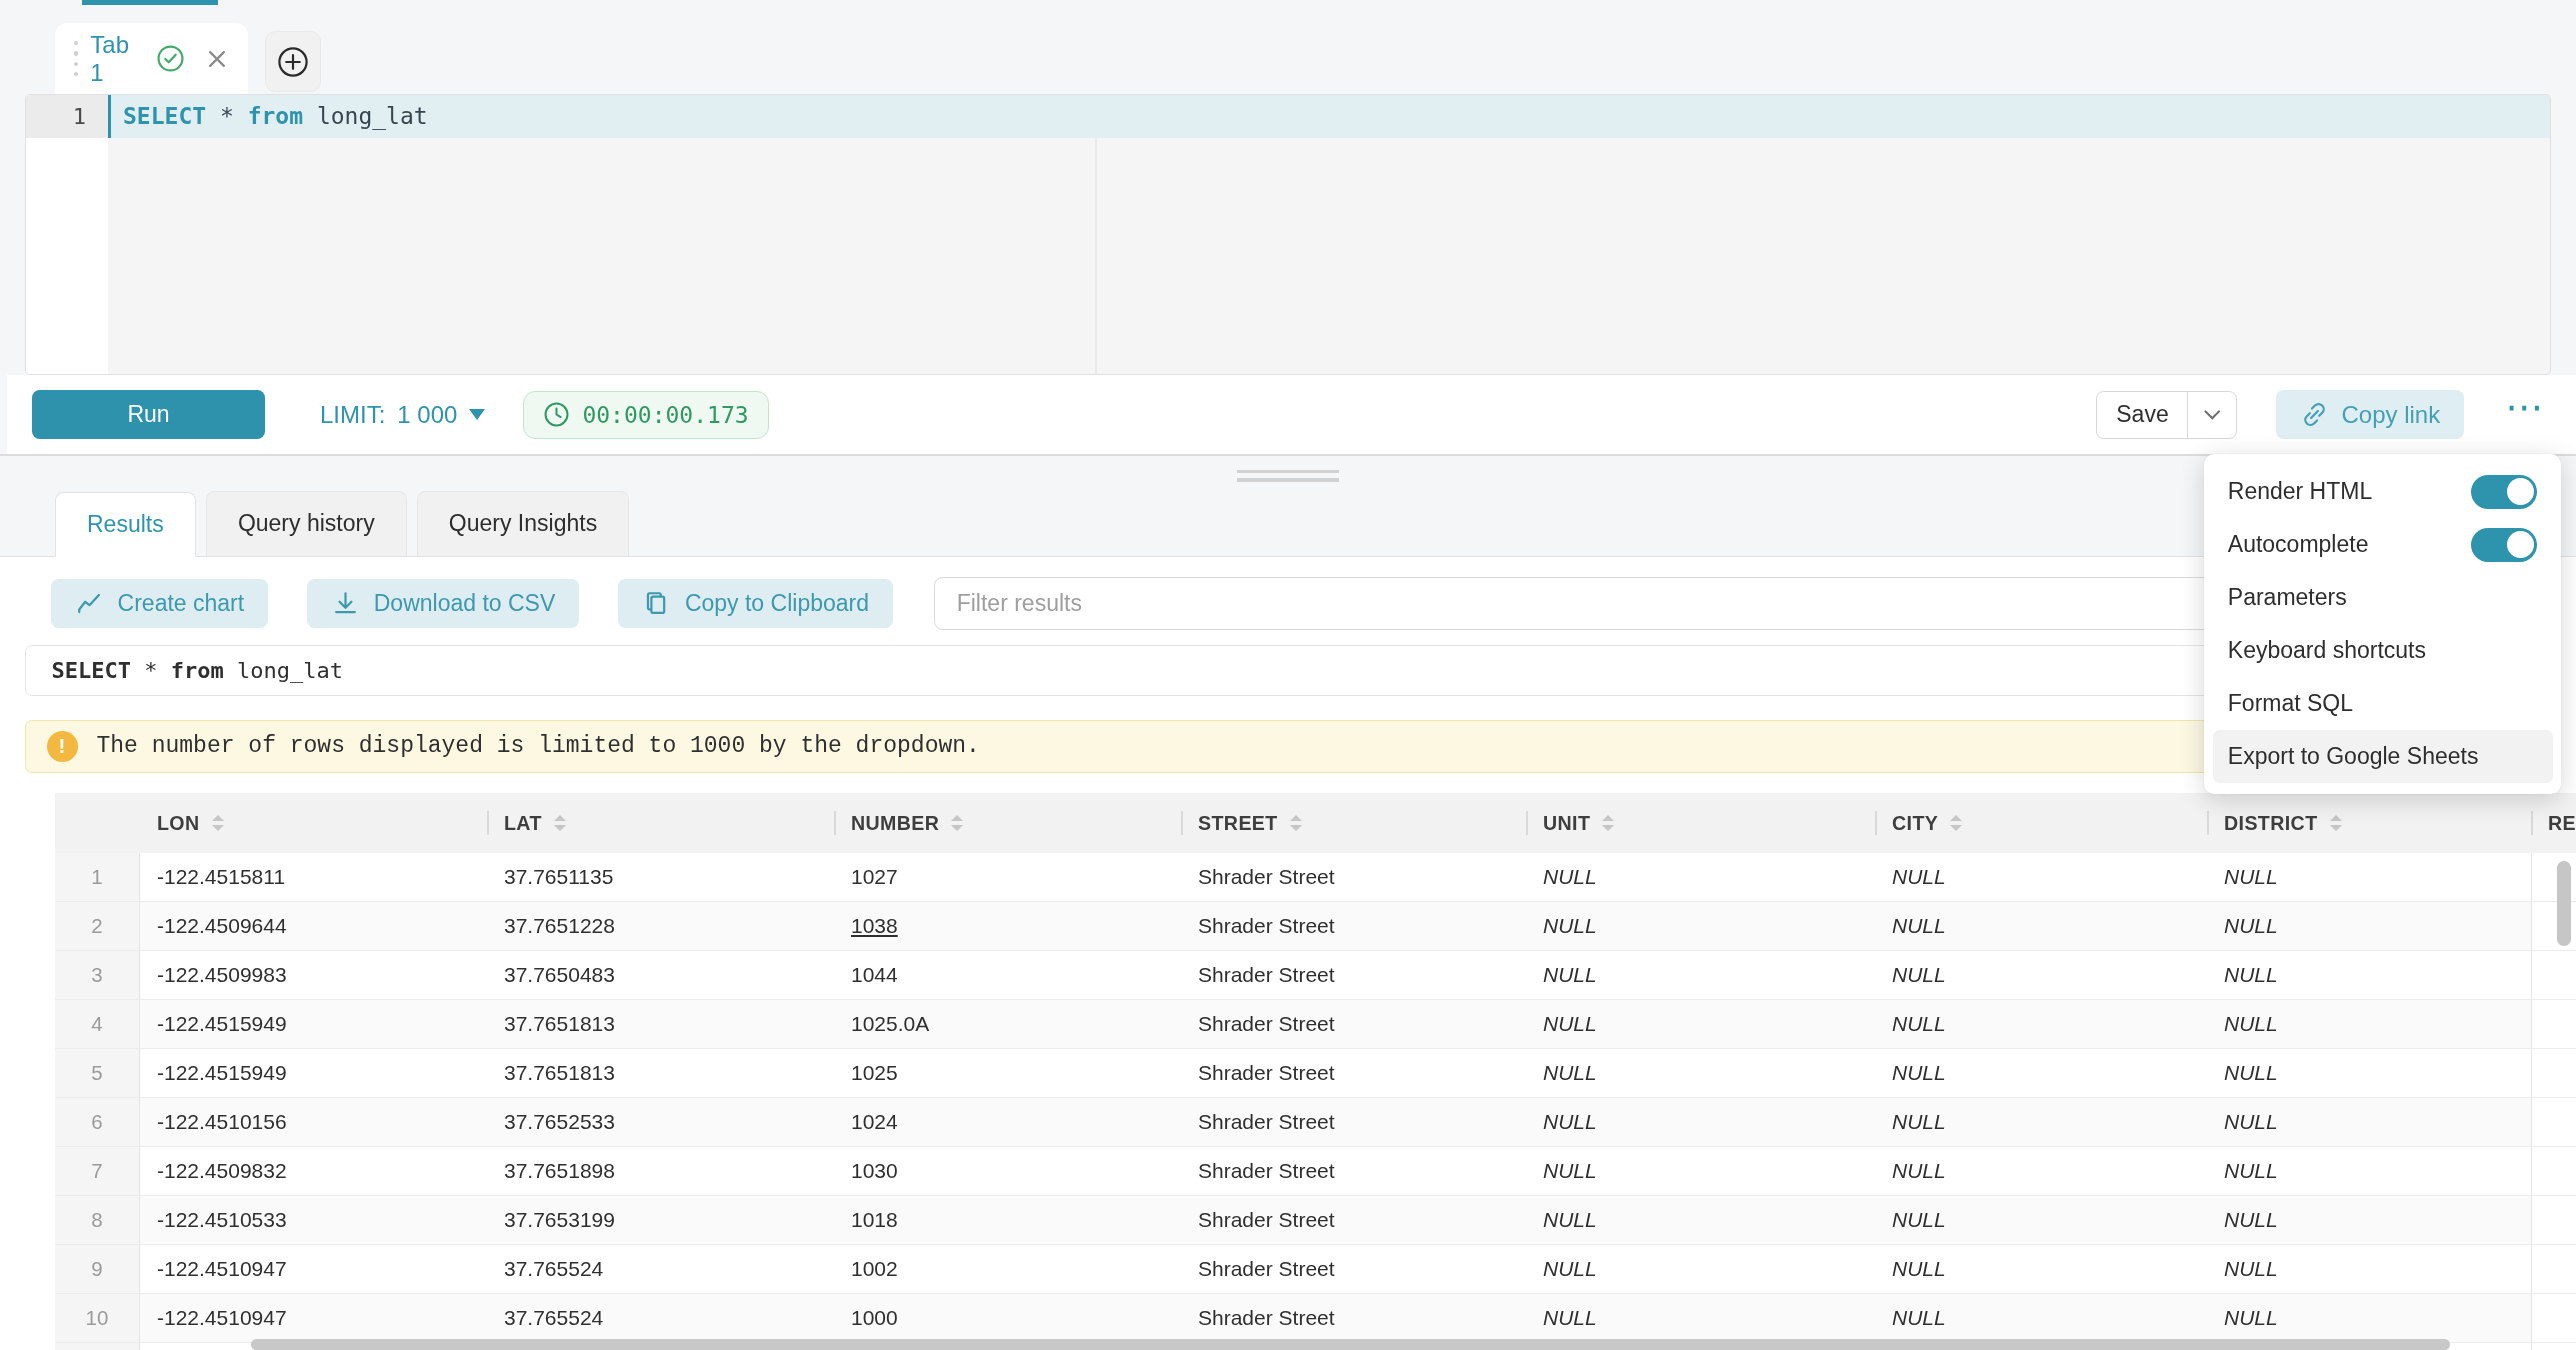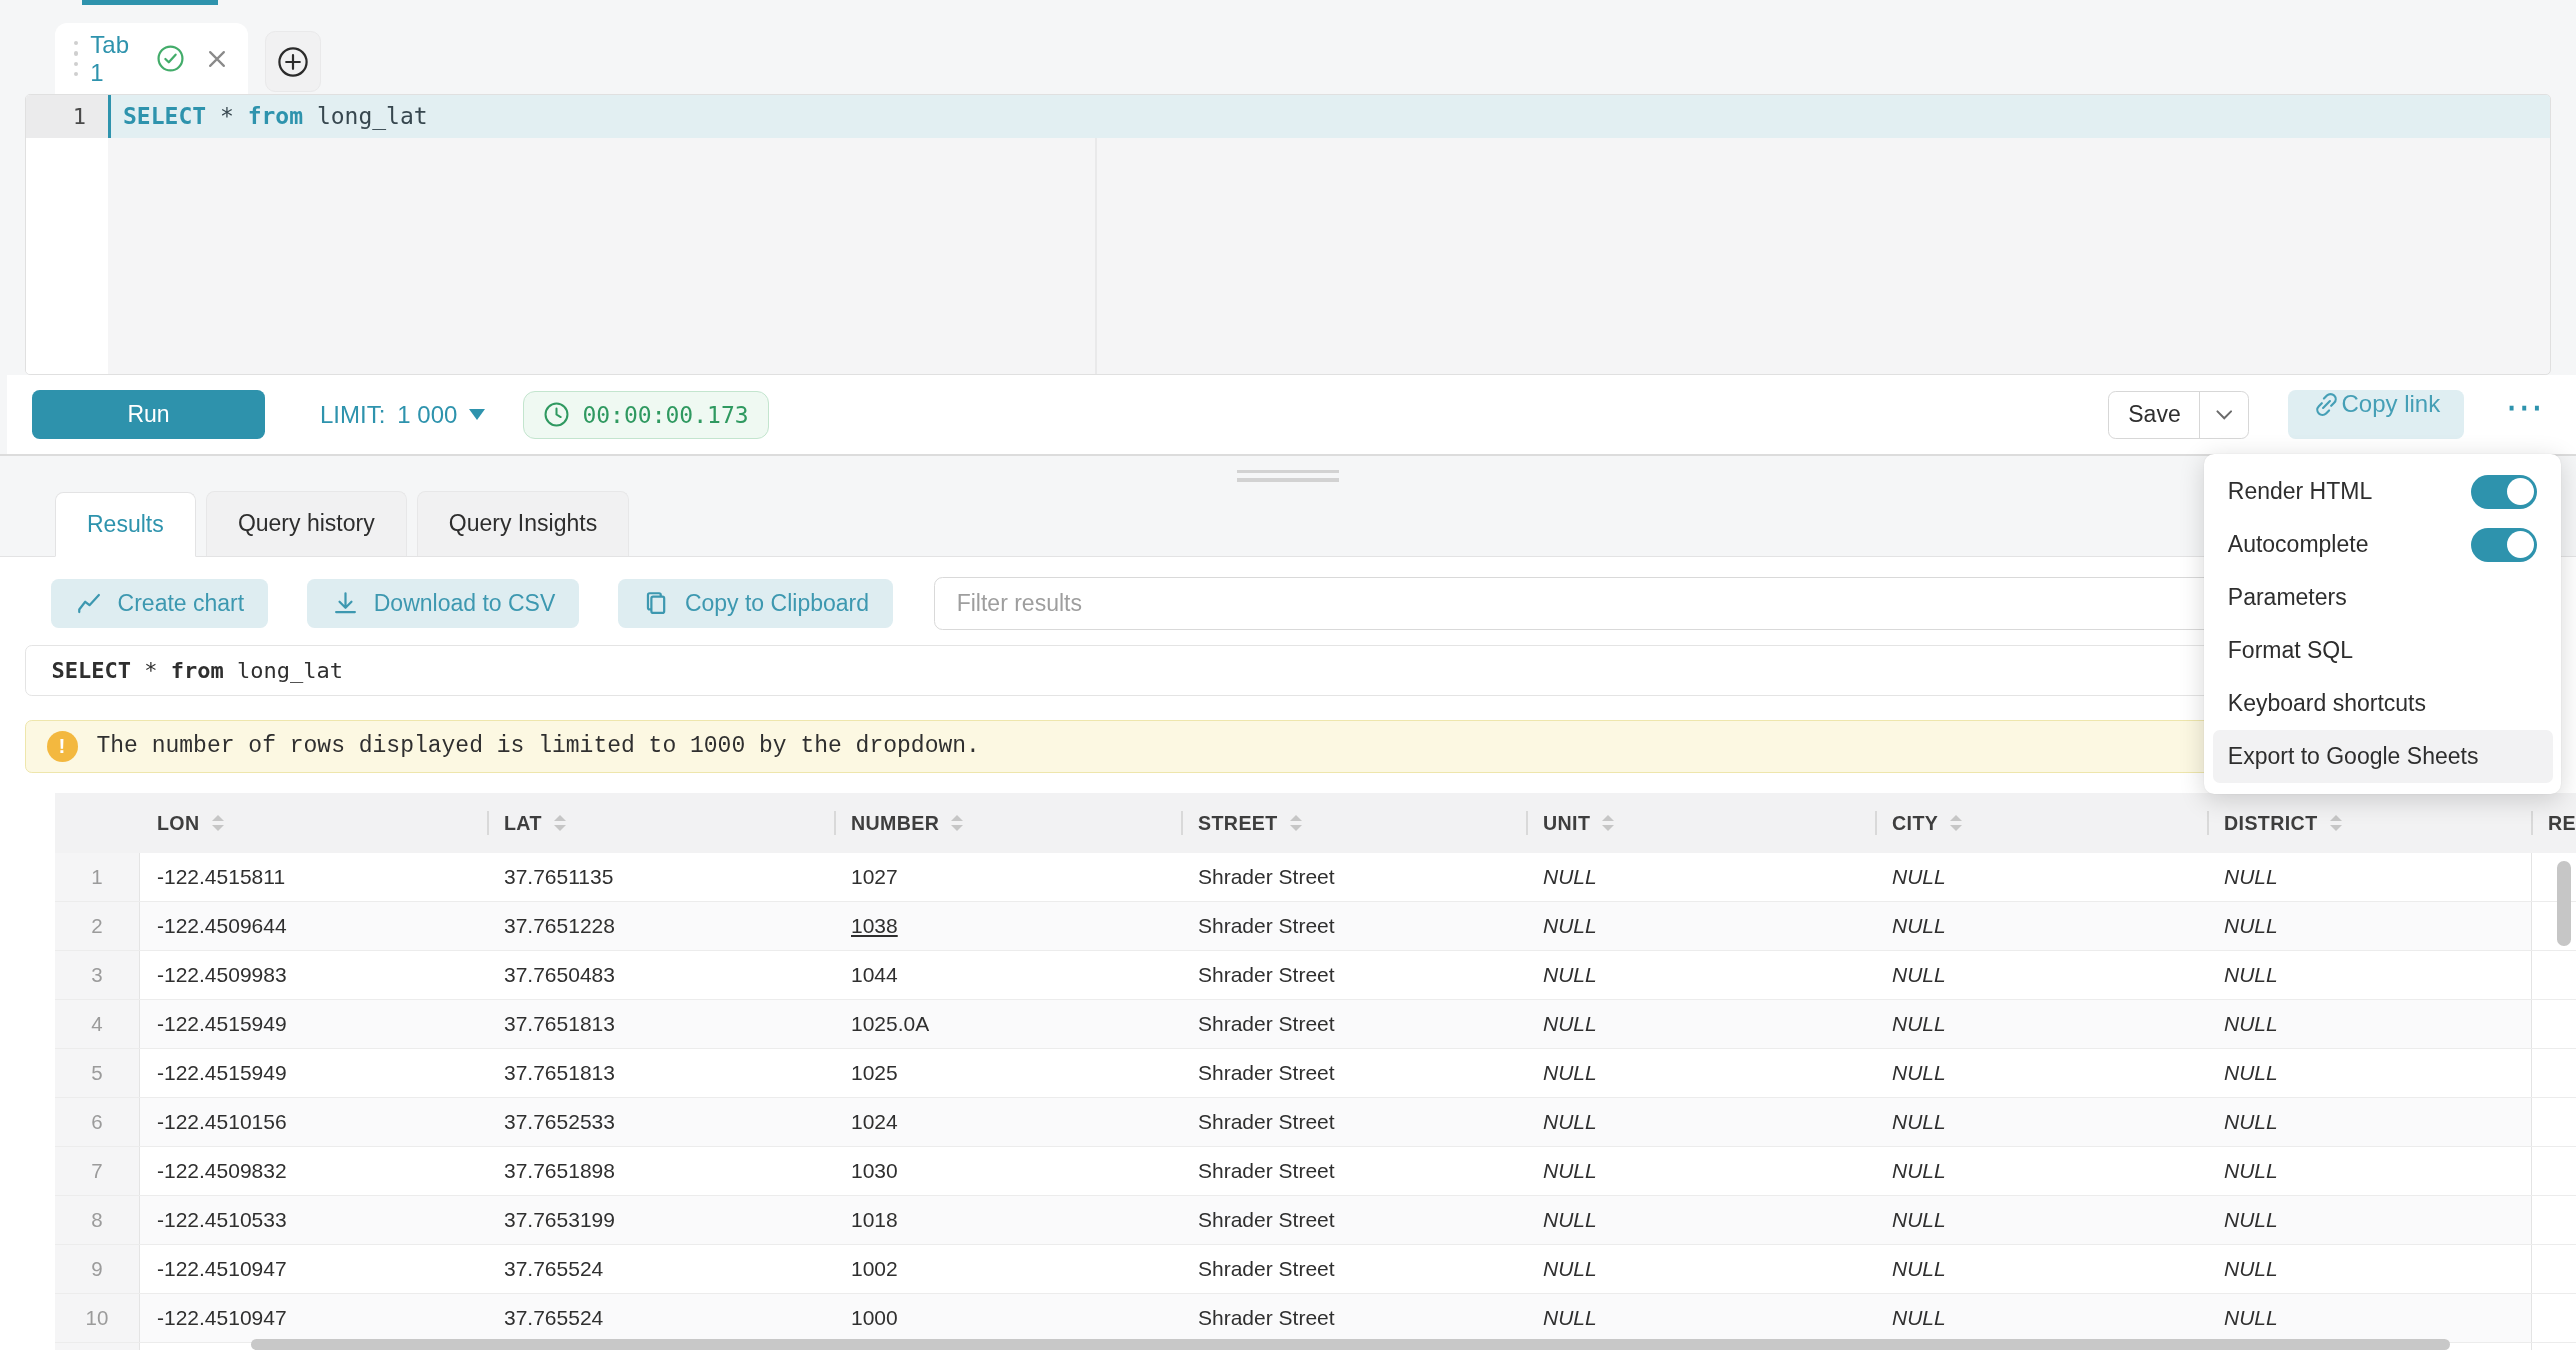--- a/index.html
+++ b/index.html
@@ -42,21 +42,21 @@
   .limit { margin-left: 55px; display: flex; align-items: center; gap: 12px; color: #2E93AD; font-size: 24px; }
   .caret-down { width: 0; height: 0; border-left: 8.5px solid transparent; border-right: 8.5px solid transparent; border-top: 11px solid #2E93AD; }
   .timer { margin-left: 38px; height: 48px; display: flex; align-items: center; gap: 12px;
     background: #EFF9F2; border: 1.7px solid #C3E5CE; border-radius: 12px; padding: 0 19px;
     color: #2F9960; font-size: 23px; }
   .spacer { flex: 1; }
   .save-split { display: flex; height: 48px; border: 0.9px solid #D7D7D7; border-radius: 7.7px; overflow: hidden; background: #fff; }
   .save-main { width: 90px; display: flex; align-items: center; justify-content: center; font-size: 23px; color: #2F2F2F; }
   .save-chev { width: 49px; display: flex; align-items: center; justify-content: center; border-left: 0.9px solid #D7D7D7; }
   .copy-link { margin-left: 39px; height: 49px; padding: 0 24px; background: #DFEEF2; border-radius: 7.7px;
-    display: flex; color: #459FB6; font-size: 24px; }
+    display: flex; align-items: center; gap: 12px; color: #459FB6; font-size: 24px; }
   .more-btn { margin-left: 36px; color: #2E93AD; font-size: 38px; line-height: 17px; letter-spacing: 2.6px; padding: 0 5.1px 13.6px 5.1px; }
 
   
   .splitter { height: 1.7px; background: #DCDCDC; }
   .split-handle { position: absolute; left: 50%; transform: translateX(-50%); top: 470px; z-index: 5; }
   .split-handle i { display: block; width: 102px; height: 3.4px; background: #D2D2D2; margin-bottom: 5.1px; }
 
   
   .results-tabs { height: 101px; background: #F5F6F7; border-bottom: 0.9px solid #E3E3E4;
     display: flex; align-items: flex-end; padding-left: 55px; }
@@ -453,22 +453,22 @@
       <div class="toggle"></div>
     </div>
     <div class="menu-item">
       <span>Autocomplete</span>
       <div class="toggle"></div>
     </div>
     <div class="menu-item">
       <span>Parameters</span>
     </div>
     <div class="menu-item">
+      <span>Keyboard shortcuts</span>
+    </div>
+    <div class="menu-item">
       <span>Format SQL</span>
-    </div>
-    <div class="menu-item">
-      <span>Keyboard shortcuts</span>
     </div>
     <div class="menu-item highlight">
       <span>Export to Google Sheets</span>
     </div>
   </div>
 
 
 </body></html>

